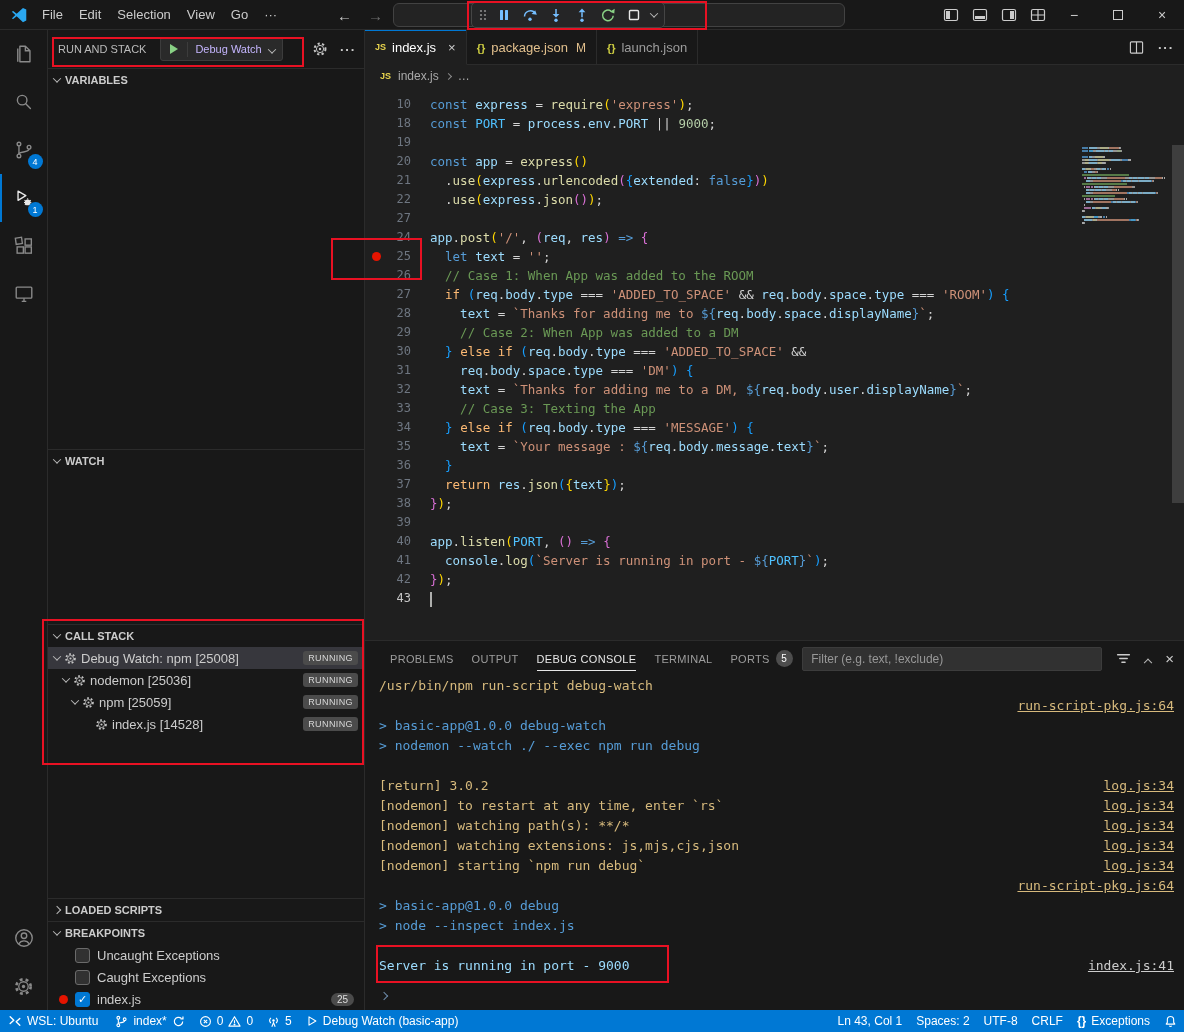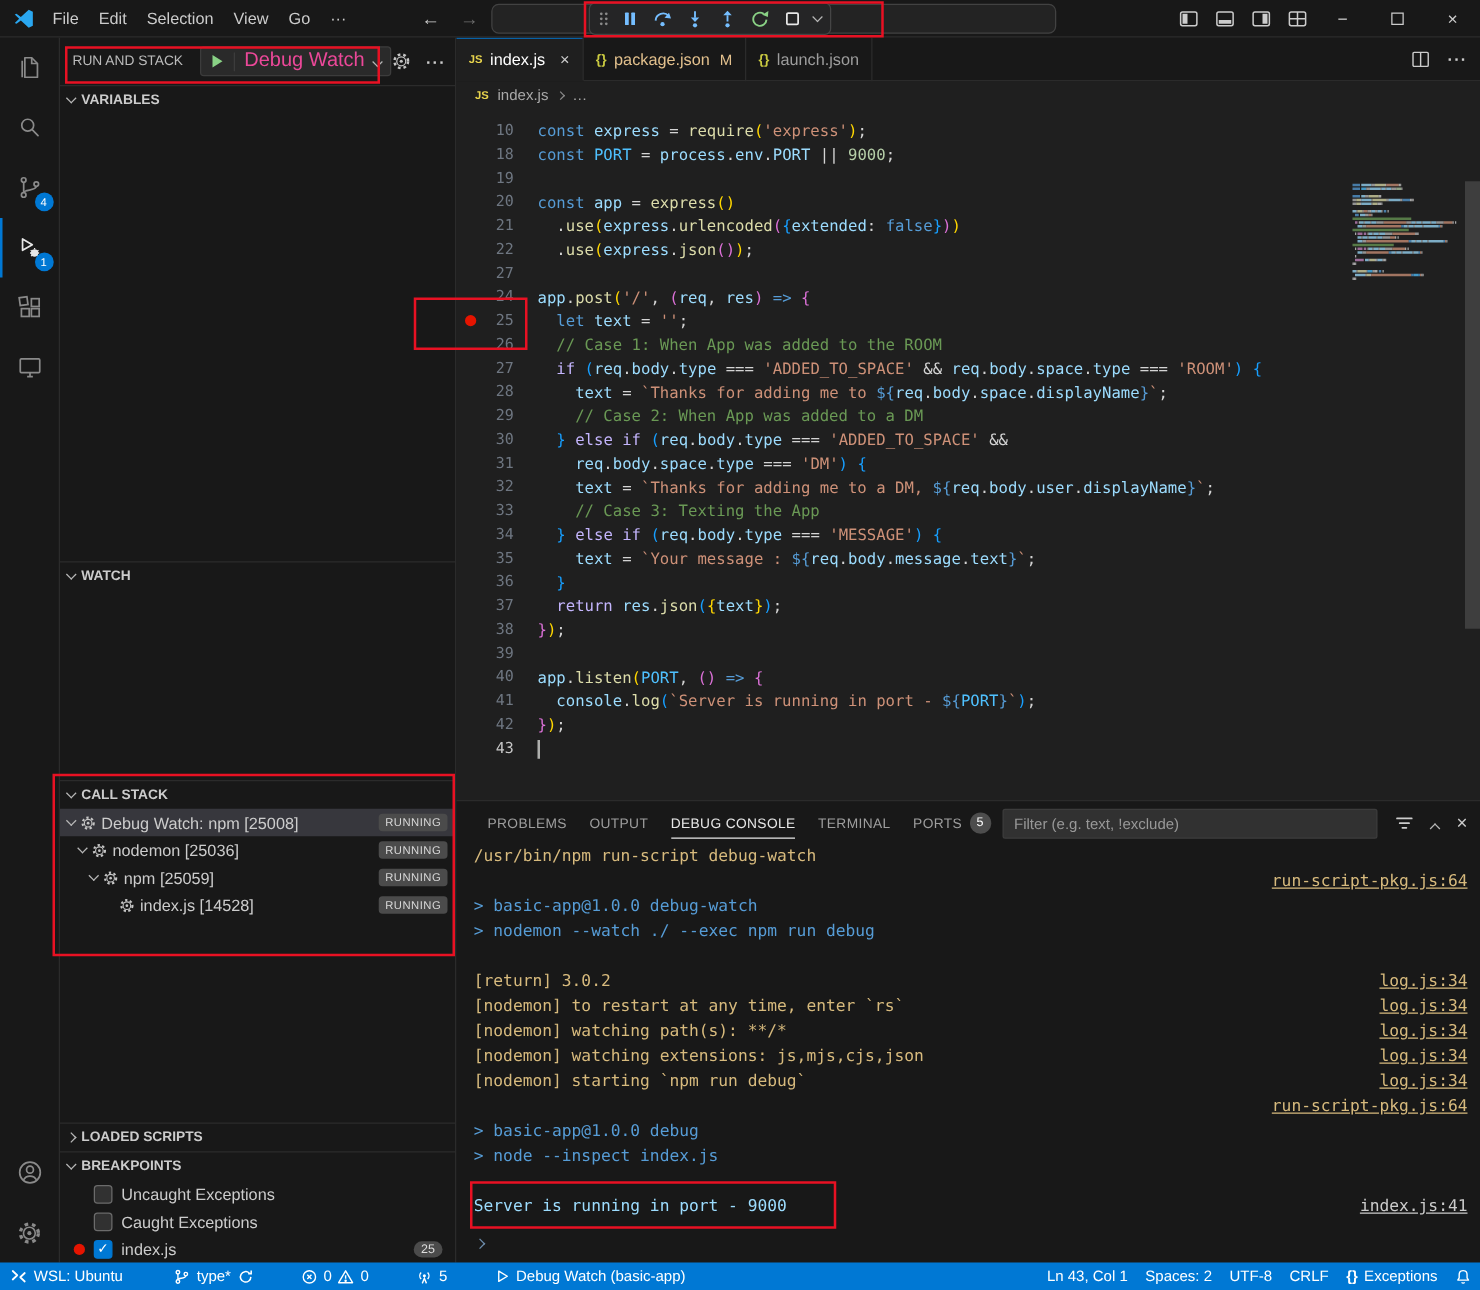--- a/index.html
+++ b/index.html
@@ -44,21 +44,21 @@
   
   #sidebar { position:absolute; left:48px; top:30px; width:317px; bottom:22px; background:#181818;
     border-right:1px solid #2b2b2b; display:flex; flex-direction:column; z-index:3; }
   .sb-header { height:38px; display:flex; align-items:center; padding:0 8px 0 10px; flex:0 0 auto; }
   .sb-title { font-size:11px; color:#bbbbbb; white-space:nowrap; }
   .launch-box { height:24px; background:#2a2a2a; border:1px solid #3c3c3c; border-radius:3px;
     display:flex; align-items:center; margin-left:14px; }
   .launch-play { width:26px; display:flex; justify-content:center; align-items:center; }
   .tri-green { width:0; height:0; border-left:8px solid #89d185; border-top:5px solid transparent; border-bottom:5px solid transparent; }
   .launch-sep { width:1px; height:15px; background:#3c3c3c; }
-  .launch-label { padding:0 7px; font-size:16px; color:#ec4899; white-space:nowrap; }
+  .launch-label { padding:0 7px; font-size:11px; color:#c4b5fd; white-space:nowrap; }
   .launch-chev { padding-right:7px; }
   .sb-header-actions { margin-left:auto; display:flex; gap:12px; align-items:center; }
   .more-dots { font-size:13px; color:#cccccc; letter-spacing:1px; font-weight:700; }
   .section { border-top:1px solid #2b2b2b; flex:0 0 auto; }
   .section-header { height:22px; display:flex; align-items:center; padding-left:6px; gap:5px;
     font-size:11px; font-weight:700; color:#cccccc; }
   .sec-body-vars { height:358px; }
   .sec-body-watch { height:152px; }
   .sec-body-fill { flex:1 1 auto; border:none; }
   
@@ -91,21 +91,21 @@
   .tabbar-actions { position:absolute; right:10px; top:0; height:35px; display:flex; gap:14px; align-items:center; color:#cccccc; }
   #breadcrumb { height:22px; display:flex; align-items:center; padding-left:15px; gap:7px; font-size:12px; color:#a9a9a9; }
   .bc-chev { width:5px; height:5px; border-right:1.2px solid #8a8a8a; border-bottom:1.2px solid #8a8a8a; transform:rotate(-45deg); }
   #code { position:absolute; top:57px; left:0; right:0; bottom:0; overflow:hidden; padding-top:8px; }
   .code-row { display:flex; height:19px; font-family:"DejaVu Sans Mono", monospace; font-size:12.5px; line-height:19px; }
   .glyph { width:22px; display:flex; align-items:center; justify-content:center; flex:0 0 auto; }
   .lnum { width:24px; text-align:right; color:#6e7681; font-size:12px; flex:0 0 auto; }
   .lnum.active { color:#c6c6c6; }
   .lcode { padding-left:19px; white-space:pre; color:#d4d4d4; }
   .caret { display:inline-block; width:1.5px; height:15px; background:#aeafad; vertical-align:middle; }
-  .tk-k{color:#569cd6} .tk-ct{color:#c4b5fd} .tk-v{color:#9cdcfe} .tk-c{color:#4fc1ff}
+  .tk-k{color:#569cd6} .tk-ct{color:#fdba74} .tk-v{color:#9cdcfe} .tk-c{color:#4fc1ff}
   .tk-f{color:#dcdcaa} .tk-s{color:#ce9178} .tk-num{color:#b5cea8} .tk-cm{color:#6a9955}
   .tk-p{color:#d4d4d4} .tk-b1{color:#ffd700} .tk-b2{color:#da70d6} .tk-b3{color:#179fff}
   #minimap { position:absolute; right:14px; top:60px; width:88px; }
   .mm-line { height:2px; margin-bottom:1px; display:flex; }
   .mm-tok { height:2px; opacity:.75; flex:0 0 auto; }
   #scrollbar-thumb { position:absolute; right:0; top:58px; width:12px; height:358px; background:rgba(121,121,121,.35); }
   
   #panel { position:absolute; left:365px; top:640px; width:819px; height:370px; background:#181818; border-top:1px solid #2b2b2b; }
   #panel-header { height:35px; display:flex; align-items:center; padding:0 10px 0 16px; }
   .ptab { font-size:11px; color:#9d9d9d; padding:0 9px; height:35px; display:flex; align-items:center; gap:6px; letter-spacing:.3px; position:relative; white-space:nowrap; }
@@ -117,21 +117,21 @@
     color:#cccccc; font-size:12px; padding:0 8px; font-family:"Liberation Sans", sans-serif; outline:none; }
   .panel-filter::placeholder { color:#989898; }
   .panel-icons { display:flex; gap:14px; margin-left:14px; align-items:center; color:#cccccc; }
   #console { position:absolute; top:35px; left:0; right:0; bottom:0; font-family:"DejaVu Sans Mono", monospace; font-size:13px; padding:0 10px 0 14px; }
   .con-row { height:20px; line-height:20px; display:flex; white-space:pre; }
   .con-link { text-decoration:underline; margin-left:auto; cursor:pointer; }
   .cy{color:#d7ba7d} .cb{color:#569cd6} .clb{color:#9cdcfe} .cw{color:#cccccc}
   .con-prompt { position:absolute; left:16px; bottom:8px; }
   
   #statusbar { position:absolute; left:0; right:0; bottom:0; height:22px; background:#0078d4; display:flex;
-    align-items:center; color:#ffffff; font-size:12px; z-index:6;gap:24px; }
+    align-items:center; color:#ffffff; font-size:12px; z-index:6; }
   .sb-item { display:flex; align-items:center; gap:5px; padding:0 7px; height:22px; white-space:nowrap; }
   .sb-item.remote { padding:0 10px 0 8px; }
   .sb-right { margin-left:auto; display:flex; }
   .braces { font-weight:700; font-size:12px; }
   
   .anno { position:absolute; border:2px solid #e81123; z-index:40; pointer-events:none; }
 </style>
 </head>
 <body>
 
@@ -987,21 +987,21 @@
     <div class="sb-item">
       <span>
           <svg width="13" height="13" viewBox="0 0 14 14" fill="none" stroke="#ffffff" stroke-width="1.2">
             <circle cx="3.6" cy="3" r="1.5"></circle>
             <circle cx="3.6" cy="11" r="1.5"></circle>
             <circle cx="10.4" cy="4.6" r="1.5"></circle>
             <path d="M3.6 4.5v5"></path>
             <path d="M10.4 6.1c0 2.8-6.8 1.5-6.8 3.4"></path>
           </svg>
         </span>
-      <span>type*</span>
+      <span>index*</span>
       <span>
           <svg width="13" height="13" viewBox="0 0 14 14" fill="none" stroke="#ffffff" stroke-width="1.3">
             <path d="M11.5 7a4.5 4.5 0 1 1-1.4-3.3"></path>
             <path d="M11.8 1.6v2.6H9.2"></path>
           </svg>
         </span>
     </div>
     <div class="sb-item">
       <span>
           <svg width="13" height="13" viewBox="0 0 14 14" fill="none" stroke="#ffffff" stroke-width="1.2">

